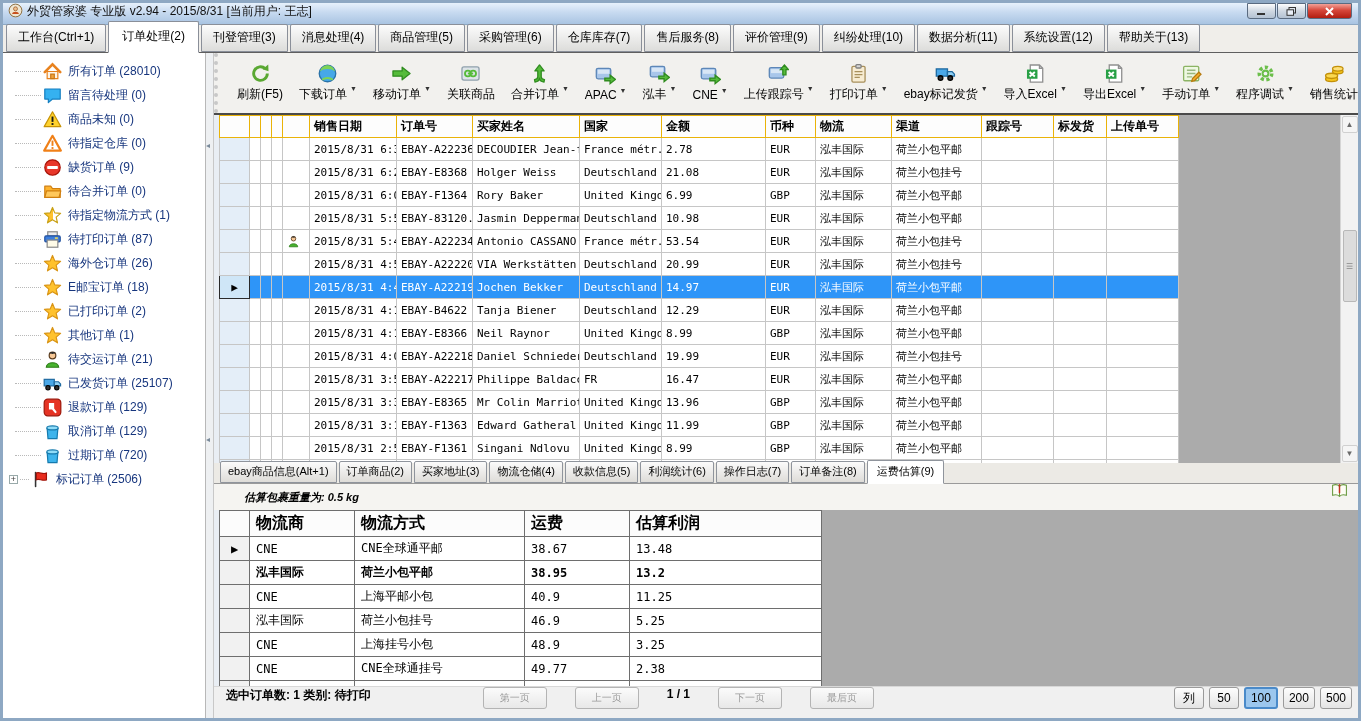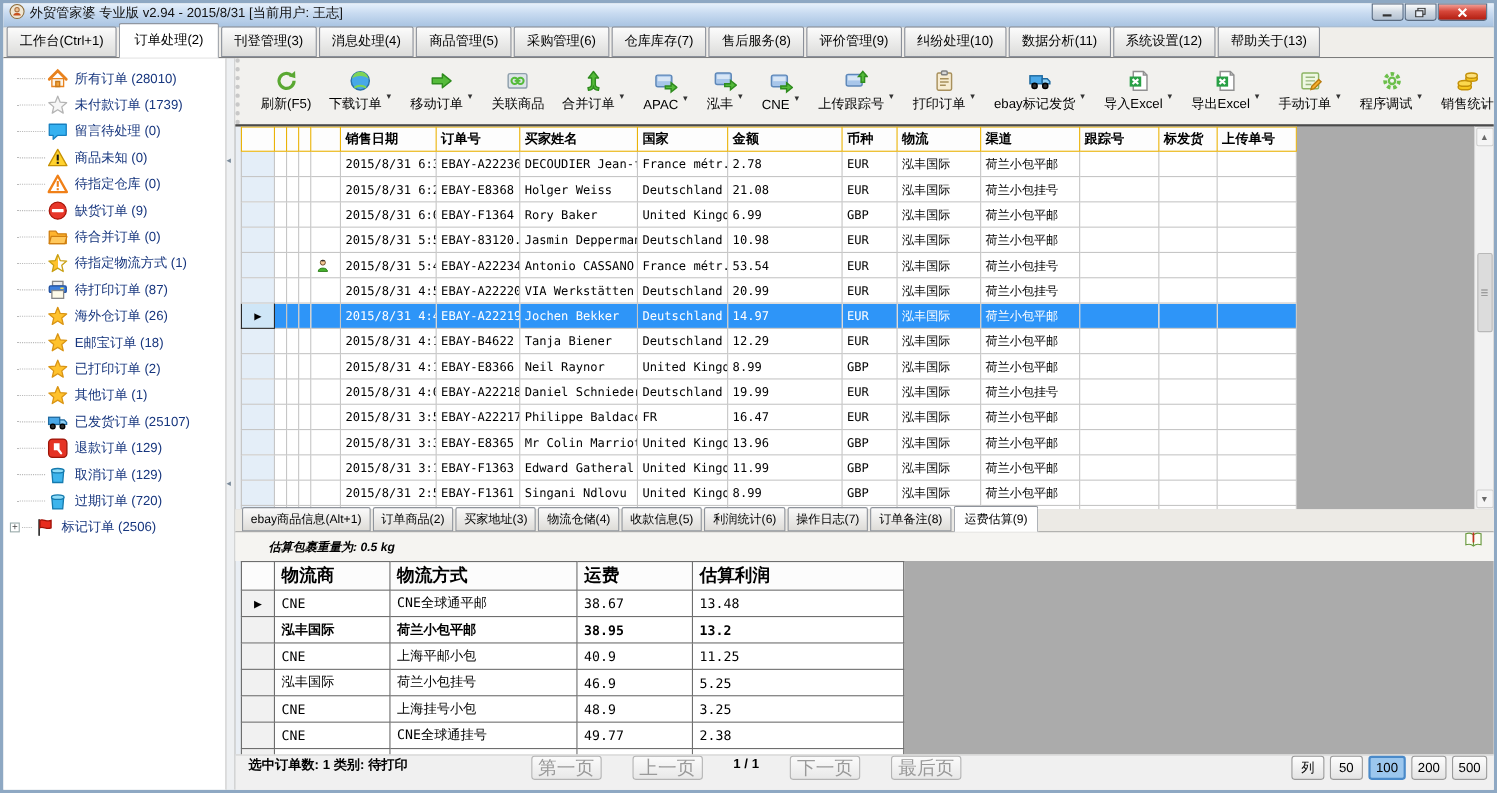--- a/index.html
+++ b/index.html
@@ -63,21 +63,21 @@
   .ship-region{height:176px;background:#ababab;display:flex;overflow:hidden;}
   .ship-gutter{width:5px;background:#e9eef4;}
   .ship-table{width:602px;font-size:12px;align-self:flex-start;}
   .ship-table th{font-size:16px;font-weight:bold;text-align:left;padding:2px 6px;background:#fcfcfc;border:1px solid #6e6e6e;height:22px;}
   .ship-table td{border:1px solid #6e6e6e;padding:2px 6px;height:24px;white-space:nowrap;overflow:hidden;font-family:"DejaVu Sans Mono","Liberation Sans",sans-serif;}
   .ship-table td.sel{background:#f1f1f1;text-align:center;padding:1px;}
   .ship-table tr.bold td{font-weight:bold;}
   
   .statusbar{height:32px;background:#f0f0f0;border-top:1px solid #d8d8d8;display:flex;align-items:flex-start;font-size:12px;padding:0 6px;}
   .status-text{font-weight:bold;margin-left:6px;white-space:nowrap;}
-  .pgbtn{width:64px;height:22px;border:1px solid #b4b4b4;border-radius:3px;background:linear-gradient(#fbfbfb,#e8e8e8);color:#9a9a9a;font-size:17px;display:flex;align-items:center;justify-content:center;margin-right:28px;}
+  .pgbtn{width:64px;height:22px;border:1px solid #b4b4b4;border-radius:3px;background:linear-gradient(#fbfbfb,#e8e8e8);color:#9a9a9a;font-size:10px;display:flex;align-items:center;justify-content:center;margin-right:28px;}
   .pgind{font-weight:bold;color:#000;margin-right:28px;white-space:nowrap;}
   .rightbtns{margin-left:auto;display:flex;gap:5px;}
   .szbtn{min-width:30px;height:22px;padding:0 5px;border:1px solid #9a9a9a;border-radius:3px;background:linear-gradient(#fdfdfd,#e4e4e4);font-size:12px;display:flex;align-items:center;justify-content:center;color:#000;}
   .szbtn.active{background:#9cc7ee;border:2px solid #4a8ac9;}
 </style>
 </head>
 <body>
 
 <div class="window">
   <div class="titlebar">
@@ -130,27 +130,20 @@
           <span class="sicon"><svg viewBox="0 0 16 16">
               <path d="M1.5 8.5 8 2l6.5 6.5" fill="none" stroke="#e8821e" stroke-width="2.2" stroke-linecap="round"></path>
               <path d="M3.5 8h9v6h-9z" fill="#fdf4e8" stroke="#e8821e"></path>
               <path d="M6.5 10.2h3V14h-3z" fill="#f2a33c" stroke="#c87818"></path>
             </svg></span>
           <span>所有订单 (28010)</span>
         </div>
         <div class="side-item">
           <span class="conn"></span>
           <span class="sicon"><svg viewBox="0 0 16 16">
-              <path d="M8 1.2 9.9 5.8 14.8 6.2 11.1 9.4 12.2 14.2 8 11.6 3.8 14.2 4.9 9.4 1.2 6.2 6.1 5.8Z" fill="#f6f6f6" stroke="#b4b4b4" stroke-linejoin="round"></path>
-            </svg></span>
-          <span>未付款订单 (1739)</span>
-        </div>
-        <div class="side-item">
-          <span class="conn"></span>
-          <span class="sicon"><svg viewBox="0 0 16 16">
               <path d="M1.5 2.5h13v8.5H8l-3.5 3v-3h-3z" fill="#35b1f0" stroke="#157fc0" stroke-linejoin="round"></path>
             </svg></span>
           <span>留言待处理 (0)</span>
         </div>
         <div class="side-item">
           <span class="conn"></span>
           <span class="sicon"><svg viewBox="0 0 16 16">
               <path d="M8 1.5 15 14H1Z" fill="#ffd22e" stroke="#c79204" stroke-linejoin="round"></path>
               <rect x="7.2" y="5.5" width="1.6" height="4.5" fill="#181818"></rect>
               <rect x="7.2" y="11" width="1.6" height="1.6" fill="#181818"></rect>
@@ -225,20 +218,29 @@
               <path d="M8 1.2 9.9 5.8 14.8 6.2 11.1 9.4 12.2 14.2 8 11.6 3.8 14.2 4.9 9.4 1.2 6.2 6.1 5.8Z" fill="#ffc22d" stroke="#d99414" stroke-linejoin="round"></path>
             </svg></span>
           <span>已打印订单 (2)</span>
         </div>
         <div class="side-item">
           <span class="conn"></span>
           <span class="sicon"><svg viewBox="0 0 16 16">
               <path d="M8 1.2 9.9 5.8 14.8 6.2 11.1 9.4 12.2 14.2 8 11.6 3.8 14.2 4.9 9.4 1.2 6.2 6.1 5.8Z" fill="#ffc22d" stroke="#d99414" stroke-linejoin="round"></path>
             </svg></span>
           <span>其他订单 (1)</span>
+        </div>
+        <div class="side-item">
+          <span class="conn"></span>
+          <span class="sicon"><svg viewBox="0 0 16 16">
+              <circle cx="8" cy="4.6" r="2.8" fill="#f6c795" stroke="#5a3a1a"></circle>
+              <path d="M8 1.6c-1.8 0-2.9 1-2.9 1L8 3.4l2.9-.8s-1.1-1-2.9-1z" fill="#2a2a2a"></path>
+              <path d="M2.8 14.5c0-5 10.4-5 10.4 0z" fill="#47b22e" stroke="#2b7a16"></path>
+            </svg></span>
+          <span>待交运订单 (21)</span>
         </div>
         <div class="side-item">
           <span class="conn"></span>
           <span class="sicon"><svg viewBox="0 0 16 16">
               <rect x="1" y="4.5" width="8.5" height="5.5" fill="#4aa8e8" stroke="#1f6aa0"></rect>
               <path d="M9.5 6.5h3.5l1.8 2v1.5H9.5z" fill="#8fd0f5" stroke="#1f6aa0"></path>
               <circle cx="4.2" cy="11.5" r="1.8" fill="#303030" stroke="#000"></circle>
               <circle cx="11.6" cy="11.5" r="1.8" fill="#303030" stroke="#000"></circle>
             </svg></span>
           <span>已发货订单 (25107)</span>

